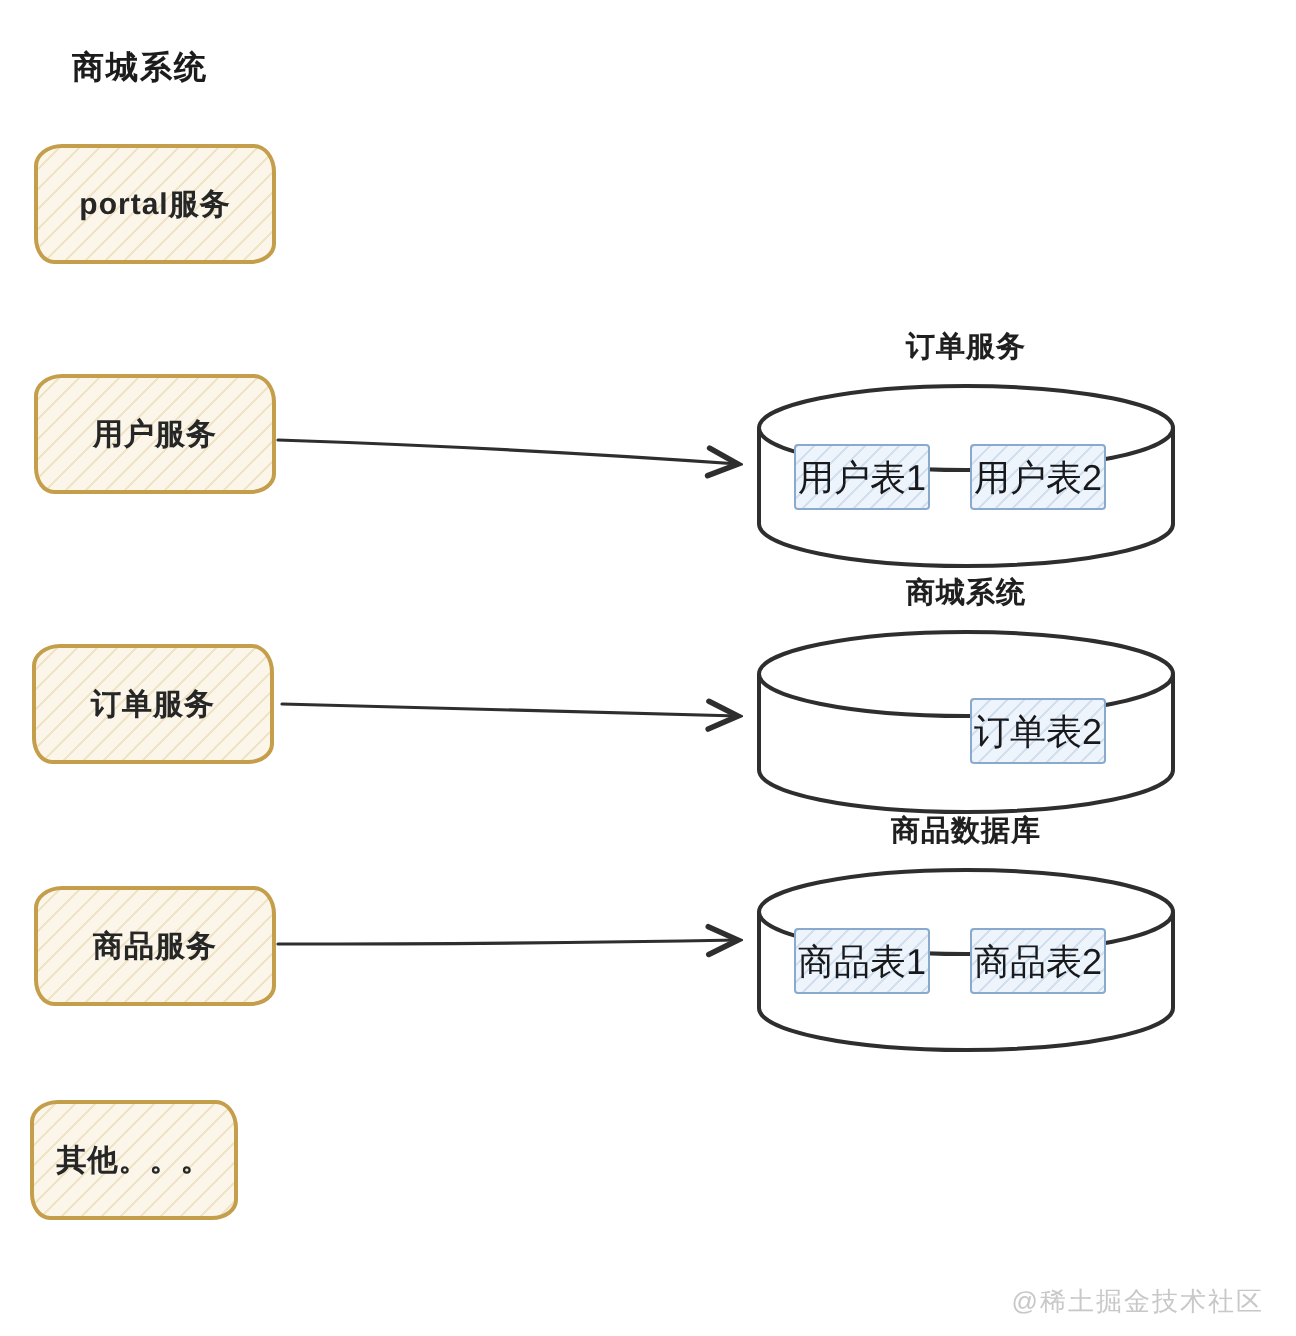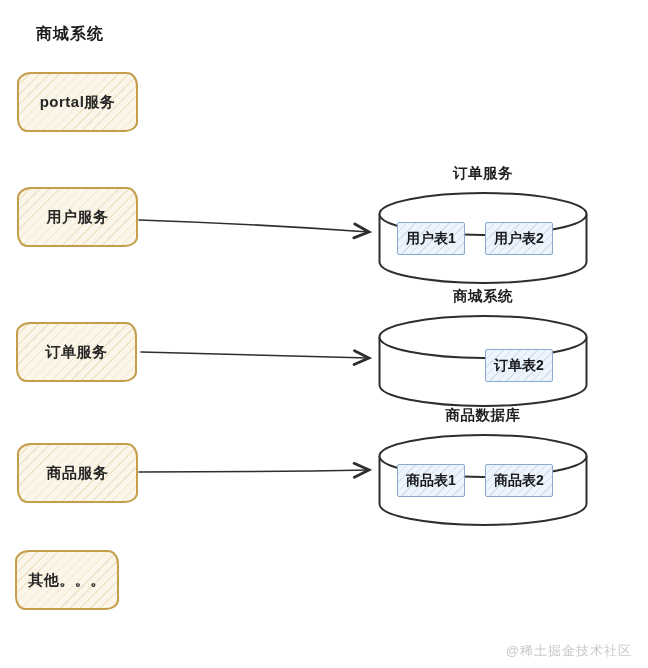--- a/index.html
+++ b/index.html
@@ -50,21 +50,21 @@
     position:absolute;top:32px;width:68px;height:33px;
     box-sizing:border-box;
     border:1.5px solid #89aacd;
     border-radius:2px;
     background:
       repeating-linear-gradient(135deg,
         rgba(137,170,205,0.28) 0px, rgba(137,170,205,0.28) 1px,
         transparent 1px, transparent 6px),
       #eef4fb;
     display:flex;align-items:center;justify-content:center;
-    font-size:14px;font-weight:700;color:#17191d;
+    font-size:18px;font-weight:400;color:#17191d;
   }
   .tbl.t1{left:20px}
   .tbl.t2{left:108px}
   
   .arrows{position:absolute;left:0;top:0;width:648px;height:668px;pointer-events:none;}
   .arrow-line{stroke:#2e2e2e;stroke-width:1.6;fill:none;stroke-linecap:round;}
   
   .watermark{
     position:absolute;right:16px;top:626px;
     font-size:13px;color:#c8c8c8;letter-spacing:1px;margin-top:16px;

